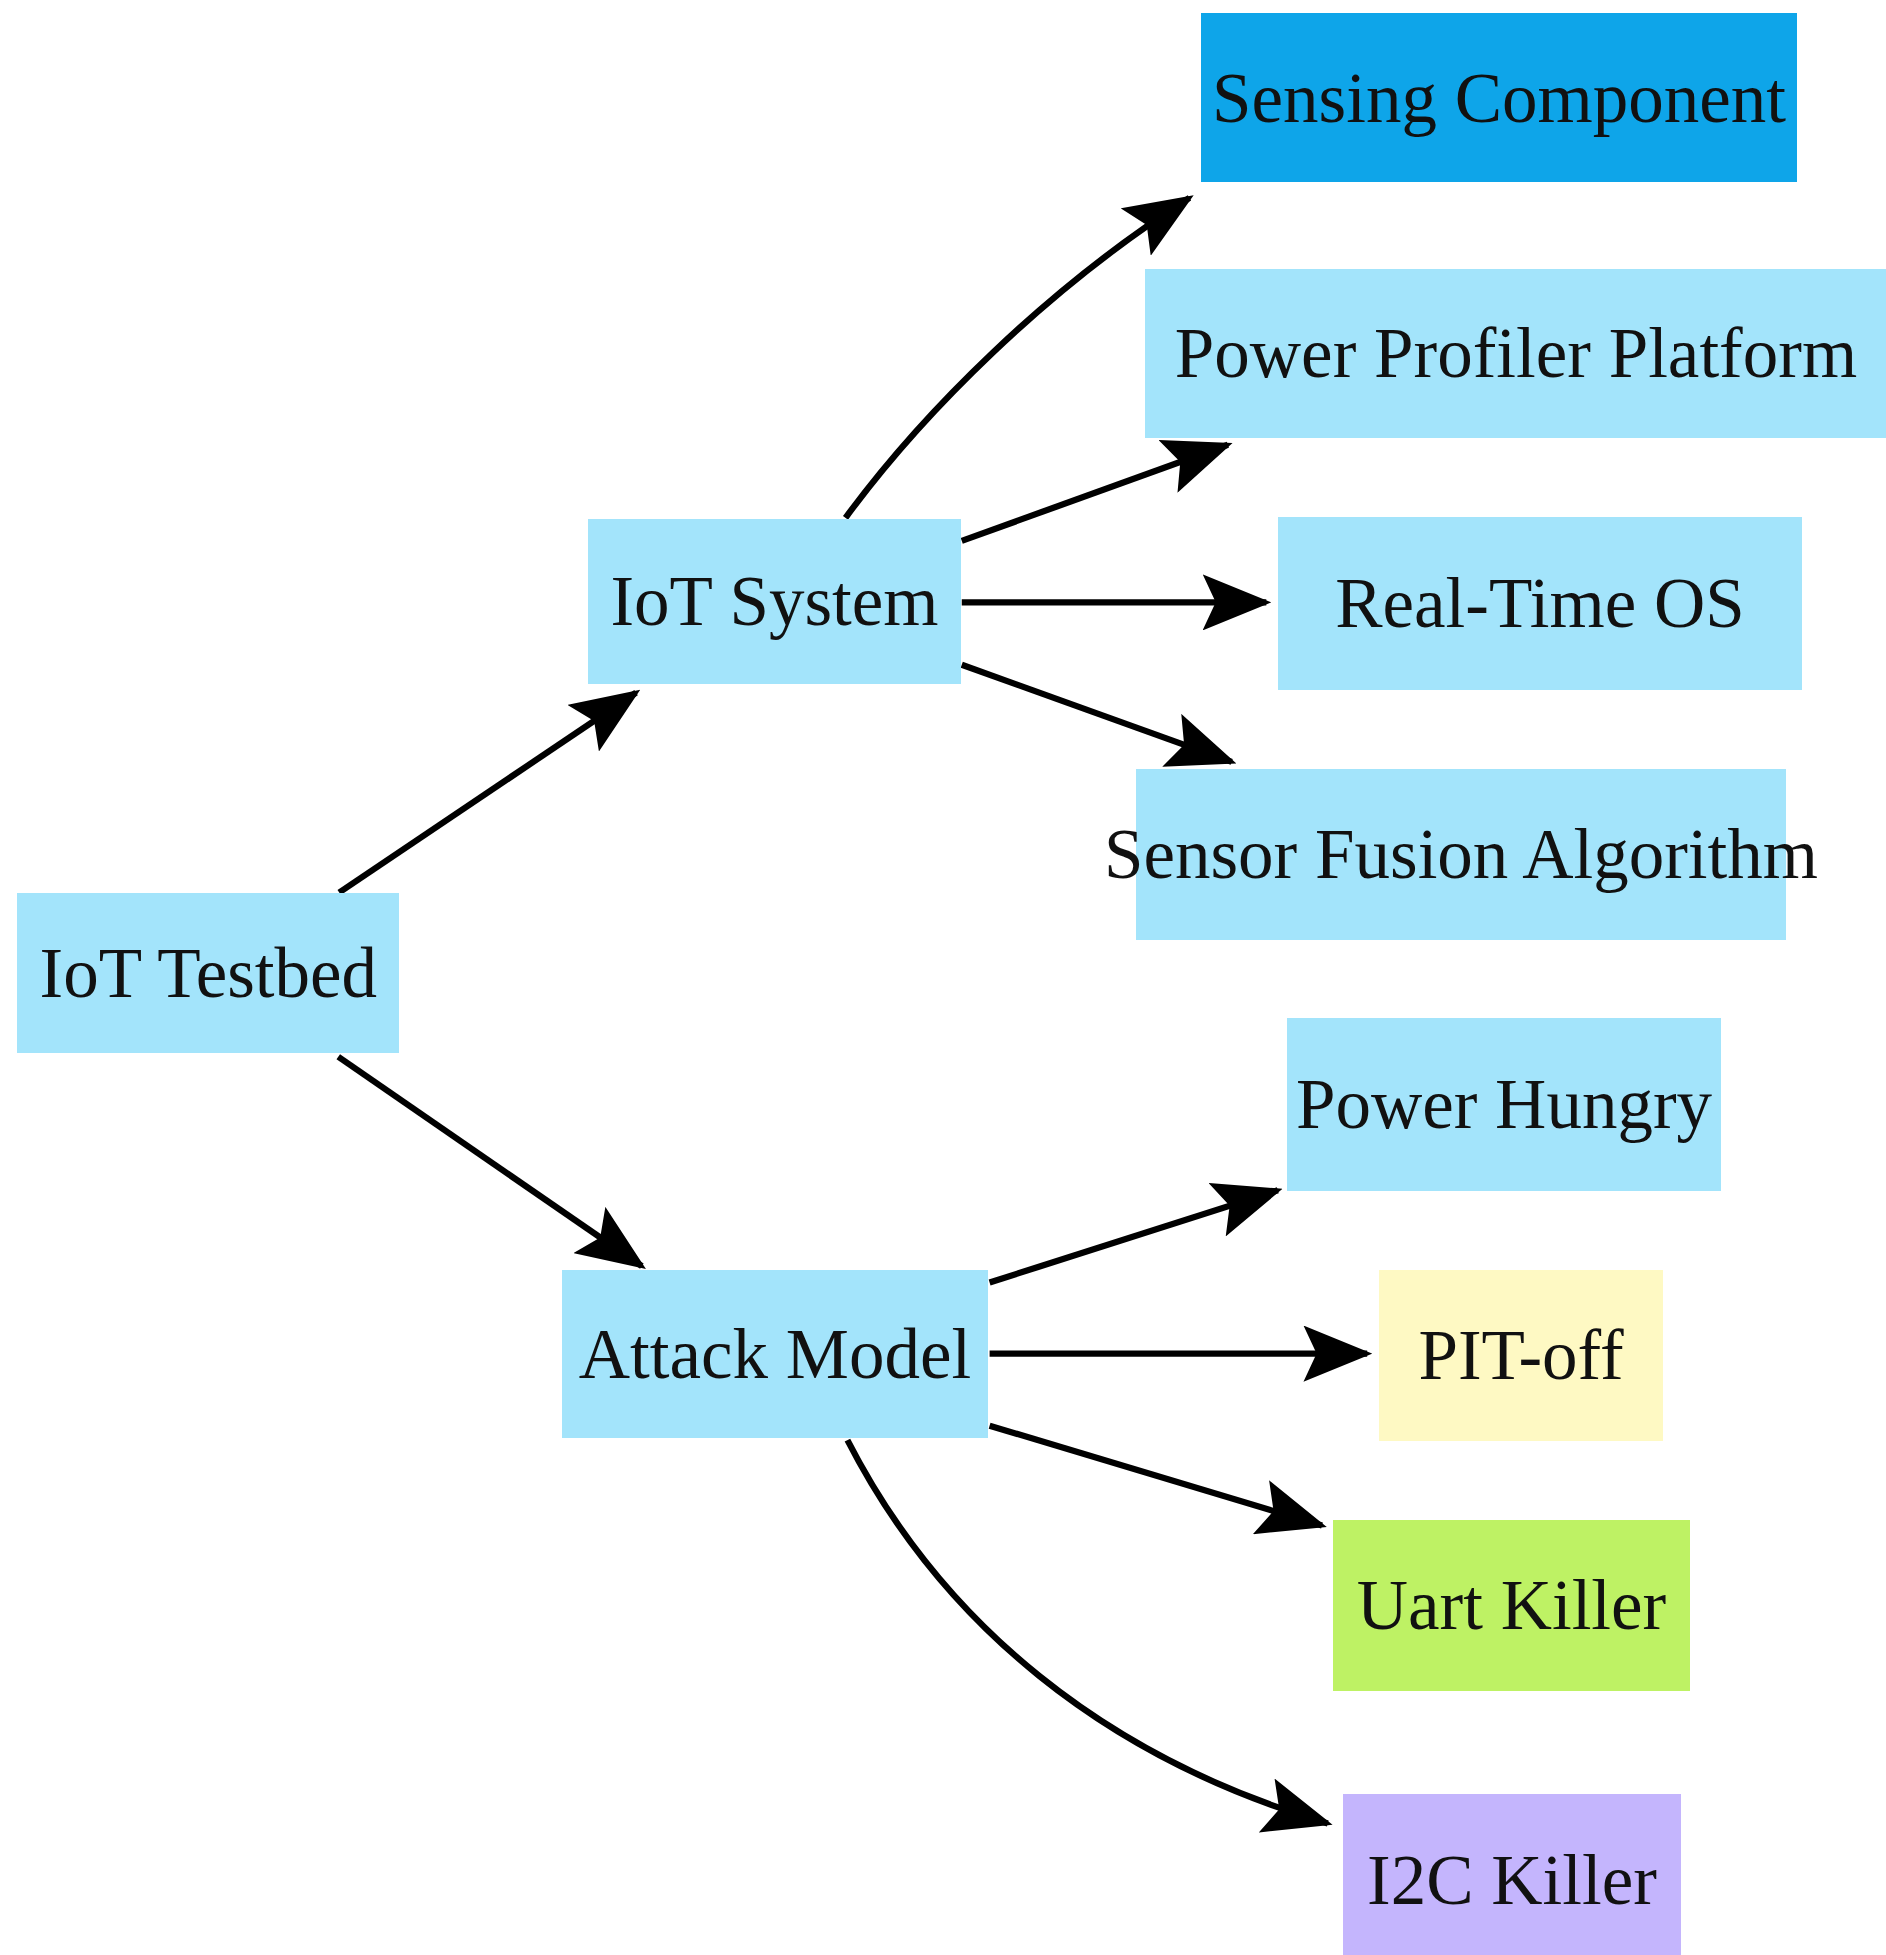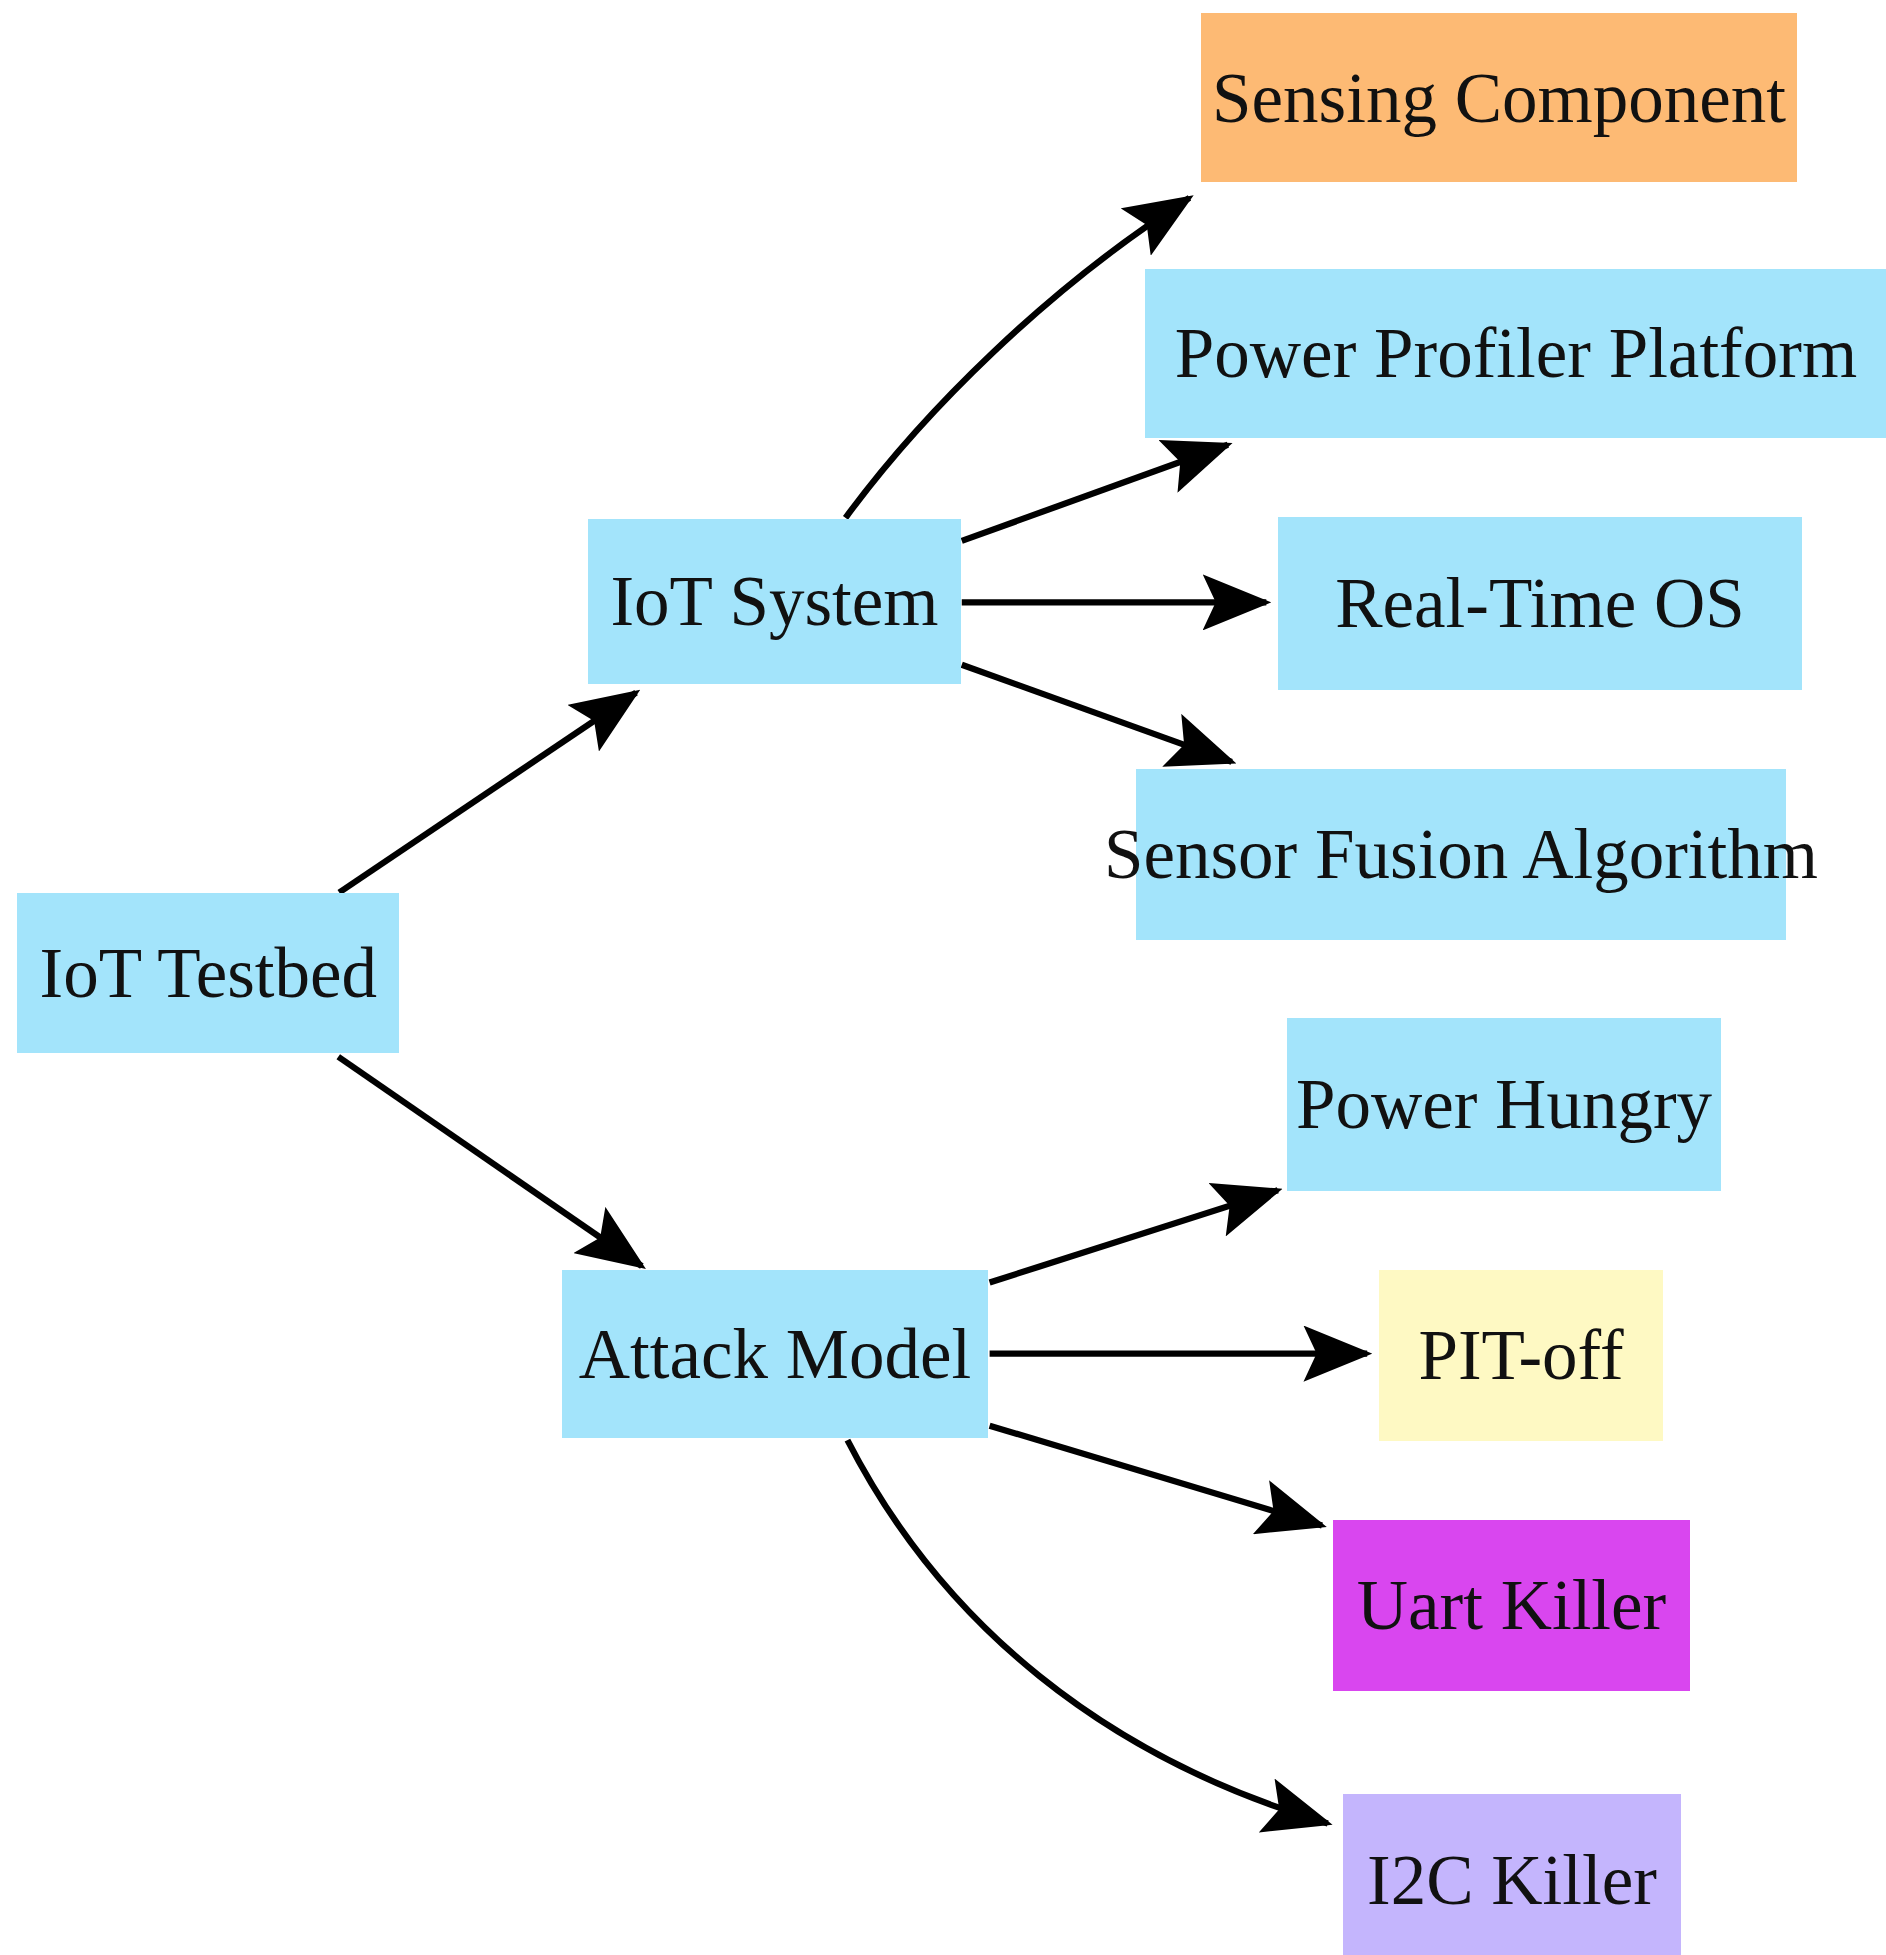--- a/index.html
+++ b/index.html
@@ -66,42 +66,42 @@
       </g>
   </svg>
 
   <div id="nodes-layer">
       <div class="node-box" style="left: 17.3px; top: 893px; width: 382px; height: 160px; background: rgb(163, 228, 251);">
         <span class="node-label" style="color: rgb(17, 17, 17);">IoT Testbed</span>
       </div>
       <div class="node-box" style="left: 588px; top: 519px; width: 373px; height: 165px; background: rgb(163, 228, 251); align-items: center;">
         <span class="node-label" style="color: rgb(17, 17, 17);">IoT System</span>
       </div>
-      <div class="node-box" style="left: 1201px; top: 13.4px; width: 596px; height: 169px; background: #fdba74;">
+      <div class="node-box" style="left: 1201px; top: 13.4px; width: 596px; height: 169px; background: #0ea5e9;">
         <span class="node-label" style="color: rgb(17, 17, 17);">Sensing Component</span>
       </div>
       <div class="node-box" style="left: 1145px; top: 269px; width: 742px; height: 169px; background: rgb(163, 228, 251);">
         <span class="node-label" style="color: rgb(17, 17, 17);">Power Profiler Platform</span>
       </div>
       <div class="node-box" style="left: 1278px; top: 517px; width: 524px; height: 173px; background: rgb(163, 228, 251);">
         <span class="node-label" style="color: rgb(17, 17, 17);">Real-Time OS</span>
       </div>
       <div class="node-box" style="left: 1136px; top: 769px; width: 650px; height: 171px; background: rgb(163, 228, 251);">
         <span class="node-label" style="color: rgb(17, 17, 17);">Sensor Fusion Algorithm</span>
       </div>
       <div class="node-box" style="left: 562px; top: 1270px; width: 426px; height: 168px; background: rgb(163, 228, 251);">
         <span class="node-label" style="color: rgb(17, 17, 17);">Attack Model</span>
       </div>
       <div class="node-box" style="left: 1287px; top: 1018px; width: 434px; height: 173px; background: rgb(163, 228, 251);">
         <span class="node-label" style="color: rgb(17, 17, 17);">Power Hungry</span>
       </div>
       <div class="node-box" style="left: 1379px; top: 1270px; width: 284px; height: 171px; background: #fef9c3;">
         <span class="node-label" style="color: rgb(17, 17, 17);">PIT-off</span>
       </div>
-      <div class="node-box" style="left: 1333px; top: 1520px; width: 357px; height: 171px; background: #d946ef;">
+      <div class="node-box" style="left: 1333px; top: 1520px; width: 357px; height: 171px; background: #bef264;">
         <span class="node-label" style="color: rgb(17, 17, 17);">Uart Killer</span>
       </div>
       <div class="node-box" style="left: 1343px; top: 1770px; width: 338px; height: 173px; background: #c4b5fd; margin-top: 24px;">
         <span class="node-label" style="color: rgb(17, 17, 17);">I2C Killer</span>
       </div>
     </div>
 
 </div>
 
 

